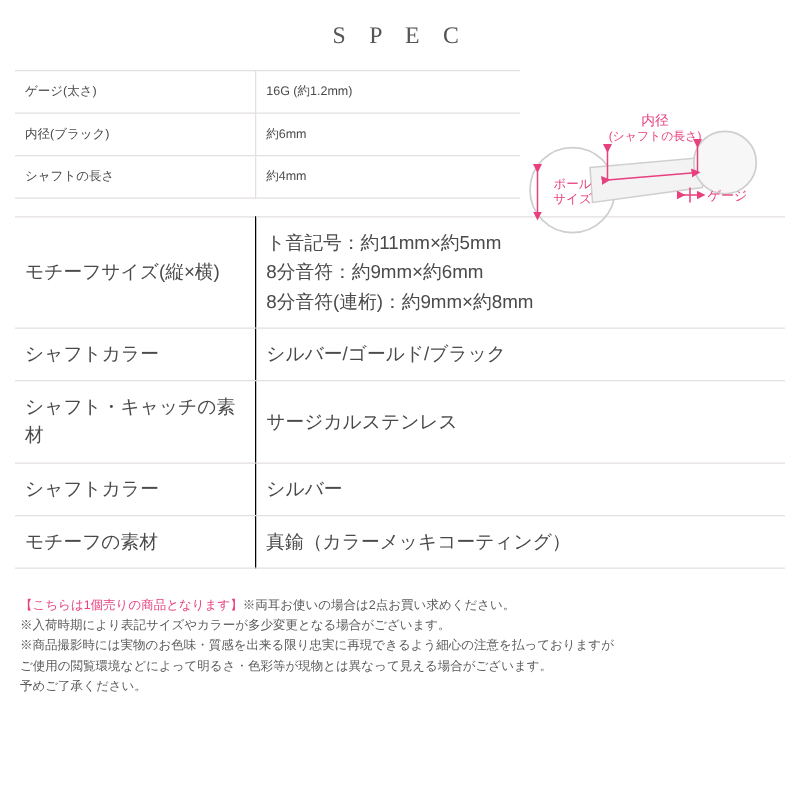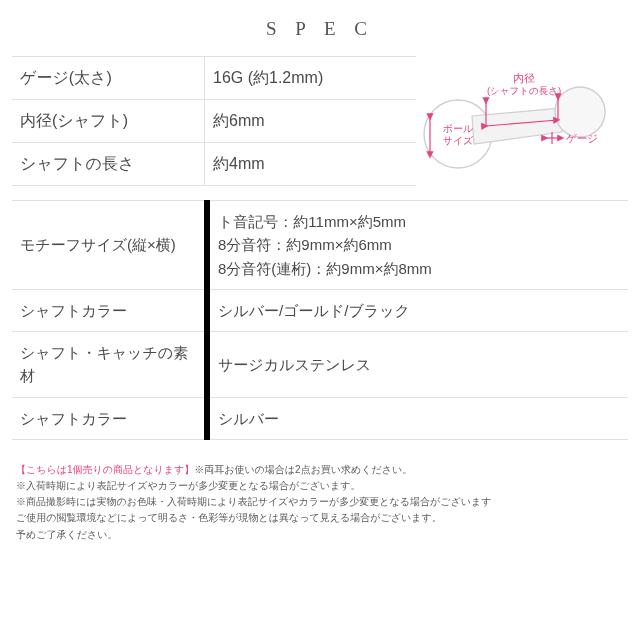--- a/index.html
+++ b/index.html
@@ -28,21 +28,21 @@
   .spec-wrap{
     position:relative;
     margin:0 12px;
   }
   table.spec{
     border-collapse:collapse;
     width:404px;
     table-layout:fixed;
   }
   table.spec td{
-    font-size:16px;
+    font-size:10px;
     color:#4a4a4a;
     padding:9px 6px 9px 8px;
     vertical-align:middle;
     border-bottom:1px solid #e3e0de;
     line-height:1.5;
     margin-top:20px;
   }
   table.spec tr:first-child td{
     border-top:1px solid #e3e0de;
   }
@@ -68,29 +68,29 @@
     padding:9px 6px 9px 8px;
     vertical-align:middle;
     border-bottom:1px solid #e3e0de;
     line-height:1.55;
   }
   table.spec2 tr:first-child td{
     border-top:1px solid #e3e0de;
   }
   table.spec2 td.label{
     width:178px;
-    border-right:6px solid #000000;
+    border-right:1px solid #000000;
   }
   .multiline div{ white-space:nowrap; }
 
   
   .diagram{
     position:absolute;
     right:4px;
-    top:16px;
+    top:34px;
     width:212px;
     height:120px;
   }
   .notes{
     margin:22px 16px 0 16px;
     font-size:10px;
     line-height:1.62;
     color:#5a5a5a;
   }
   .notes .pink{ color:#e8407f; }
@@ -105,21 +105,21 @@
 
   <div class="spec-wrap">
 
     <table class="spec">
       <tbody>
           <tr>
         <td class="label">ゲージ(太さ)</td>
         <td class="value">16G (約1.2mm)</td>
       </tr>
       <tr>
-        <td class="label">内径(シャフト)</td>
+        <td class="label">内径(ブラック)</td>
         <td class="value">約6mm</td>
       </tr>
       <tr>
         <td class="label">シャフトの長さ</td>
         <td class="value">約4mm</td>
       </tr>
     </tbody>
       </table>
 
     <div class="diagram">
@@ -170,26 +170,30 @@
       <td class="value">シルバー/ゴールド/ブラック</td>
     </tr>
     <tr>
       <td class="label">シャフト・キャッチの素材</td>
       <td class="value">サージカルステンレス</td>
     </tr>
     <tr>
       <td class="label">シャフトカラー</td>
       <td class="value">シルバー</td>
     </tr>
+    <tr>
+      <td class="label">モチーフの素材</td>
+      <td class="value">真鍮（カラーメッキコーティング）</td>
+    </tr>
   </tbody>
     </table>
 
   <div class="notes">
     <div class="row">
       <span class="pink">【こちらは1個売りの商品となります】</span><span>※両耳お使いの場合は2点お買い求めください。</span>
     </div>
     <div class="row">※入荷時期により表記サイズやカラーが多少変更となる場合がございます。</div>
-    <div class="row">※商品撮影時には実物のお色味・入荷時期により表記サイズやカラーが多少変更となる場合がございます</div>
+    <div class="row">※商品撮影時には実物のお色味・質感を出来る限り忠実に再現できるよう細心の注意を払っておりますが</div>
     <div class="row">ご使用の閲覧環境などによって明るさ・色彩等が現物とは異なって見える場合がございます。</div>
     <div class="row">予めご了承ください。</div>
   </div>
 
 </div>
 
 </body></html>

